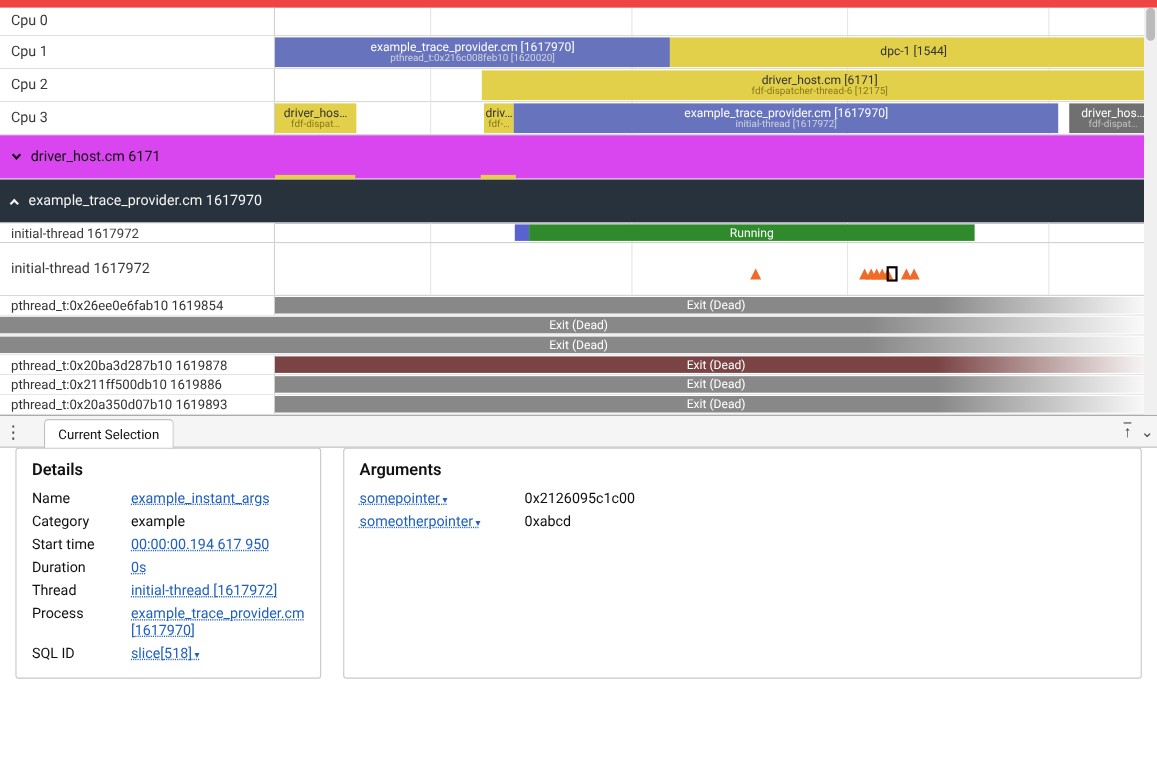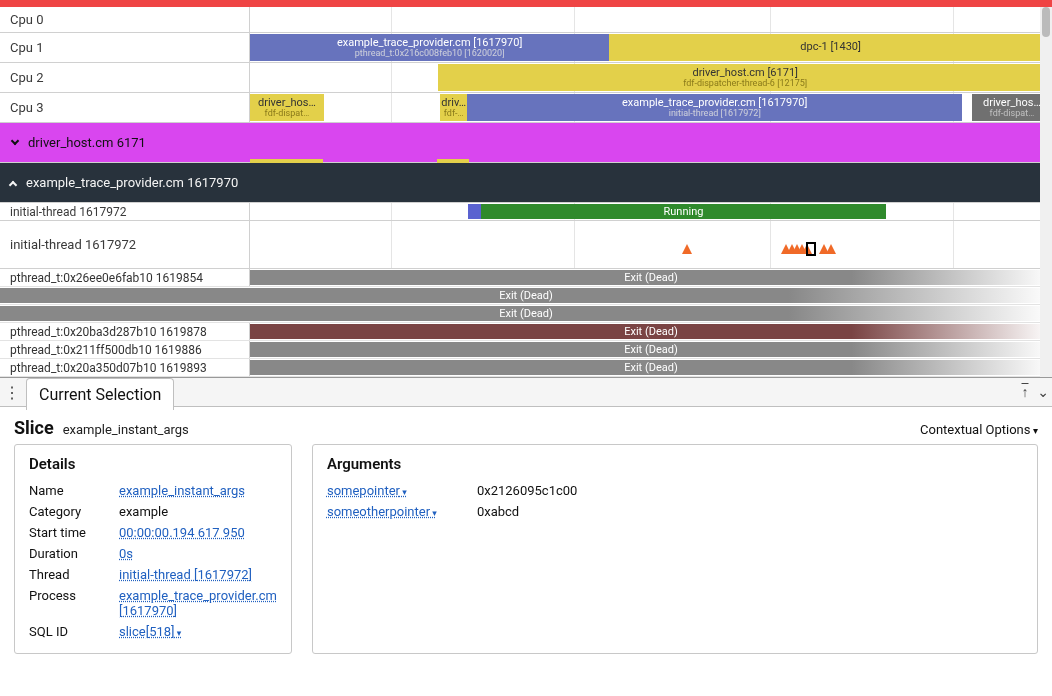--- a/index.html
+++ b/index.html
@@ -46,21 +46,21 @@
   .deadbar { position:absolute; top:1px; bottom:1px; left:0; right:0;
     background:linear-gradient(to right, #888 0%, #888 75%, #fff 100%);
     color:#fff; font-size:11px; display:flex; align-items:center; justify-content:center;}
   .deadbar.red { background:linear-gradient(to right, #7a4444 0%, #7a4444 75%, #fff 100%); }
 
   .mini-yellow { position:absolute; height:4px; background:#e3d04a; bottom:-1px;}
 
   
   .tabbar { display:flex; align-items:center; border-top:1px solid #999; border-bottom:1px solid #bfbfbf; background:#f5f5f5; height:30px; }
   .tabbar .menu-icon { width:24px; display:flex; align-items:center; justify-content:center; font-size:16px; cursor:pointer; color:#444;}
-  .tab { padding:6px 12px; font-size:16px; border:1px solid #bfbfbf; border-bottom:none; background:#fff; margin-left:2px; margin-top:4px; border-top-left-radius:4px; border-top-right-radius:4px;}
+  .tab { padding:6px 12px; font-size:12px; border:1px solid #bfbfbf; border-bottom:none; background:#fff; margin-left:16px; margin-top:4px; border-top-left-radius:4px; border-top-right-radius:4px;}
   .tabbar .spacer { flex:1; }
   .tabbar .ctrl { width:18px; font-size:14px; color:#444; cursor:pointer; text-align:center;}
 
   .titlebar { display:flex; align-items:baseline; justify-content:space-between; padding:10px 14px 6px; }
   .titlebar .big { font-size:18px; font-weight:700; margin-right:6px;}
   .titlebar .small { font-size:13px; color:#222; }
   .titlebar .right { font-size:13px; }
   .titlebar .right::after { content:" \25BE"; font-size:10px;}
 
   .panels { display:flex; gap:20px; padding:0 14px 14px; }
@@ -97,21 +97,21 @@
         <div class="lane">
           <div class="grid" style="left: 17.6%;"></div>
           <div class="grid" style="left: 40.4%;"></div>
           <div class="grid" style="left: 64.9%;"></div>
           <div class="grid" style="left: 87.6%;"></div>
           <div class="slice purple" style="left: 0%; width: 44.8%;">
             <div>example_trace_provider.cm [1617970]</div>
             <div class="sub">pthread_t:0x216c008feb10 [1620020]</div>
           </div>
           <div class="slice yellow" style="left: 44.8%; width: 55.2%;">
-            <div>dpc-1 [1430]</div>
+            <div>dpc-1 [1544]</div>
           </div>
         </div>
       </div>
       <div class="row" style="height: 30px;">
         <div class="label-cell">Cpu 2</div>
         <div class="lane">
           <div class="grid" style="left: 17.6%;"></div>
           <div class="grid" style="left: 40.4%;"></div>
           <div class="grid" style="left: 64.9%;"></div>
           <div class="grid" style="left: 87.6%;"></div>
@@ -227,27 +227,20 @@
     </div>
 
   <div class="tabbar">
     <div class="menu-icon">⋮</div>
     <div class="tab">Current Selection</div>
     <div class="spacer"></div>
     <div class="ctrl" style="text-decoration:overline;">↑</div>
     <div class="ctrl">⌄</div>
   </div>
 
-  <div class="titlebar">
-    <div>
-      <span class="big">Slice</span>
-      <span class="small">example_instant_args</span>
-    </div>
-    <div class="right">Contextual Options</div>
-  </div>
 
   <div class="panels">
     <div class="panel">
       <h3>Details</h3>
       <div class="kv">
         <div class="k">Name</div>
         <div class="v linky">example_instant_args</div>
 
         <div class="k">Category</div>
         <div class="v">example</div>

